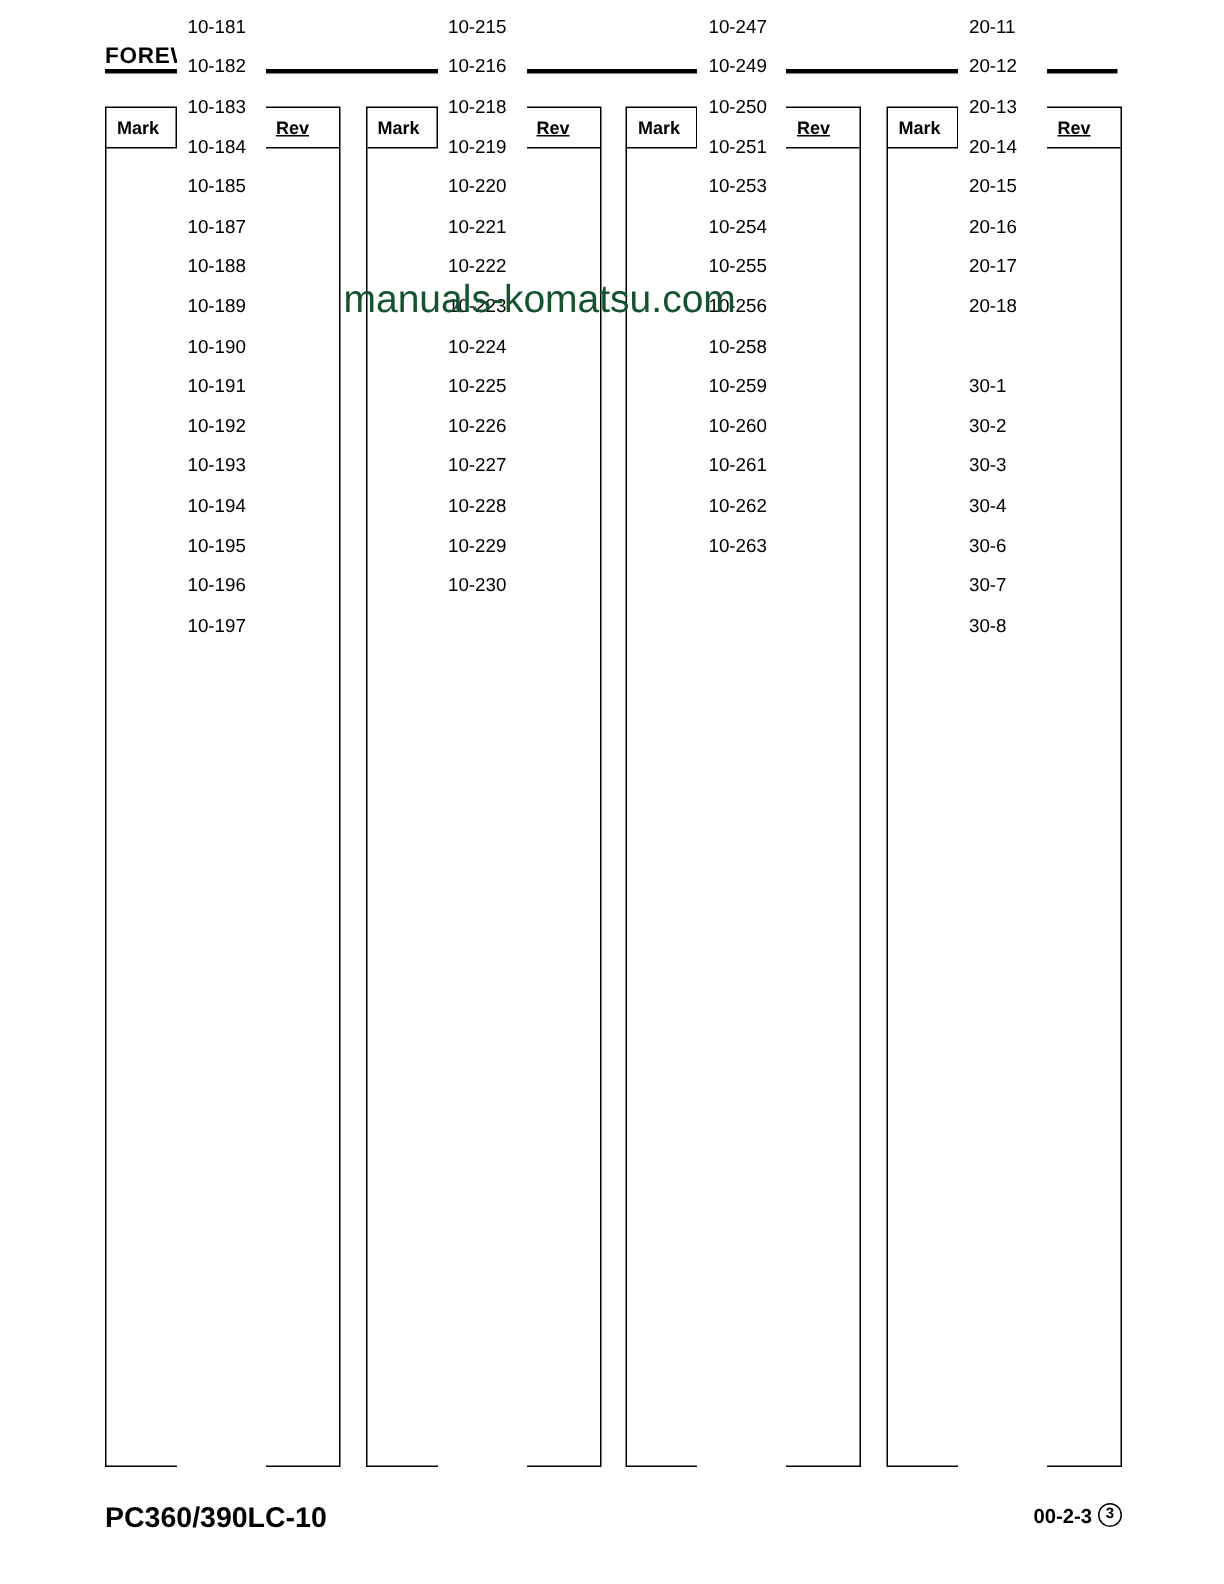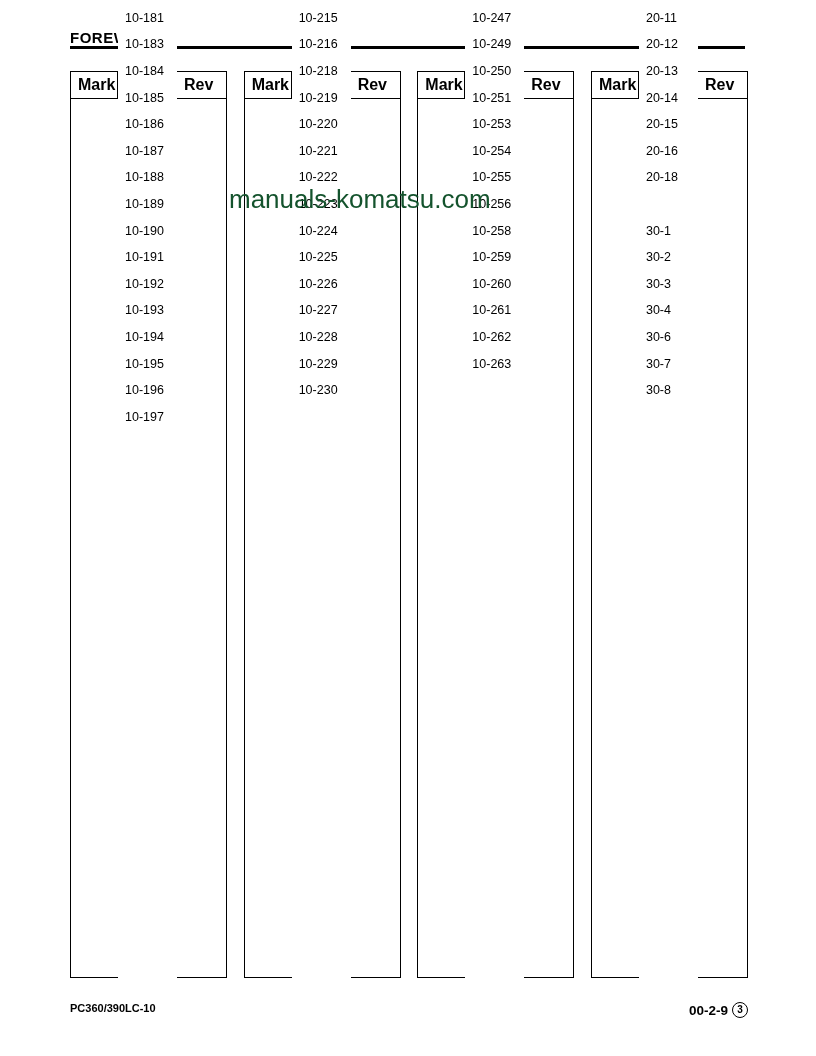--- a/index.html
+++ b/index.html
@@ -47,32 +47,32 @@
     box-sizing: border-box;
     display: flex;
     flex-direction: column;
     background: #fff;
   }
   .thead {
     display: flex;
     height: 26px;
     flex: 0 0 26px;
     border-bottom: 1.5px solid #000;
-    font-size: 16px;
+    font-size: 12px;
     font-weight: bold;
   }
   .th {
     display: flex;
     align-items: center;
     padding-left: 7px;
     box-sizing: border-box;
   }
   .th.mark { width: 47px; border-right: 1.5px solid #000; }
   .th.page { width: 59px; border-right: 1.5px solid #000; }
-  .th.rev  { flex: 1; }
+  .th.rev  { flex: 1; text-decoration: underline; }
   .tbody {
     flex: 1;
     display: flex;
     flex-direction: column;
     padding-top: 1px;
   }
   .trow {
     height: 26.6px;
     flex: 0 0 26.6px;
     display: flex;
@@ -90,21 +90,21 @@
     font-size: 26px;
     font-weight: 400;
     color: #14532d;
     letter-spacing: 0px;
     white-space: nowrap;
   }
   .footer-left {
     position: absolute;
     left: 70px;
     top: 1002px;
-    font-size: 11px;
+    font-size: 19px;
     font-weight: bold;
   }
   .footer-right {
     position: absolute;
     right: 68px;
     top: 1002px;
     font-size: 13.5px;
     font-weight: bold;
     display: flex;
     align-items: center;
@@ -219,36 +219,36 @@
             <div class="td page">10-180</div>
             <div class="td rev"></div>
           </div>
           <div class="trow">
             <div class="td mark"></div>
             <div class="td page">10-181</div>
             <div class="td rev"></div>
           </div>
           <div class="trow">
             <div class="td mark"></div>
+            <div class="td page">10-182</div>
+            <div class="td rev"></div>
+          </div>
+          <div class="trow">
+            <div class="td mark"></div>
             <div class="td page">10-183</div>
             <div class="td rev"></div>
           </div>
           <div class="trow">
             <div class="td mark"></div>
             <div class="td page">10-184</div>
             <div class="td rev"></div>
           </div>
           <div class="trow">
             <div class="td mark"></div>
             <div class="td page">10-185</div>
-            <div class="td rev"></div>
-          </div>
-          <div class="trow">
-            <div class="td mark"></div>
-            <div class="td page">10-186</div>
             <div class="td rev"></div>
           </div>
           <div class="trow">
             <div class="td mark"></div>
             <div class="td page">10-187</div>
             <div class="td rev"></div>
           </div>
           <div class="trow">
             <div class="td mark"></div>
             <div class="td page">10-188</div>
@@ -739,20 +739,25 @@
             <div class="td page">20-15</div>
             <div class="td rev"></div>
           </div>
           <div class="trow">
             <div class="td mark"></div>
             <div class="td page">20-16</div>
             <div class="td rev"></div>
           </div>
           <div class="trow">
             <div class="td mark"></div>
+            <div class="td page">20-17</div>
+            <div class="td rev"></div>
+          </div>
+          <div class="trow">
+            <div class="td mark"></div>
             <div class="td page">20-18</div>
             <div class="td rev"></div>
           </div>
           <div class="trow">
             <div class="td mark"></div>
             <div class="td page"></div>
             <div class="td rev"></div>
           </div>
           <div class="trow">
             <div class="td mark"></div>
@@ -791,17 +796,17 @@
           </div>
         </div>
     </div>
 
   </div>
 
   <div class="watermark">manuals-komatsu.com</div>
 
   <div class="footer-left">PC360/390LC-10</div>
   <div class="footer-right">
-    <span>00-2-9</span>
+    <span>00-2-3</span>
     <span class="page-badge">3</span>
   </div>
 
 </div>
 
 </body></html>

